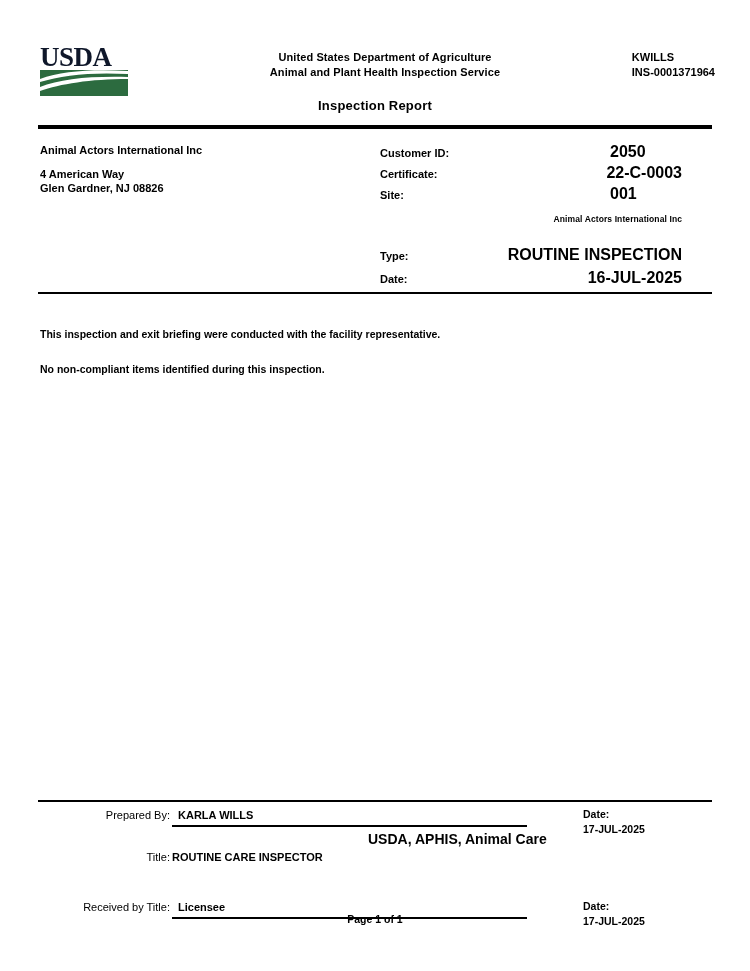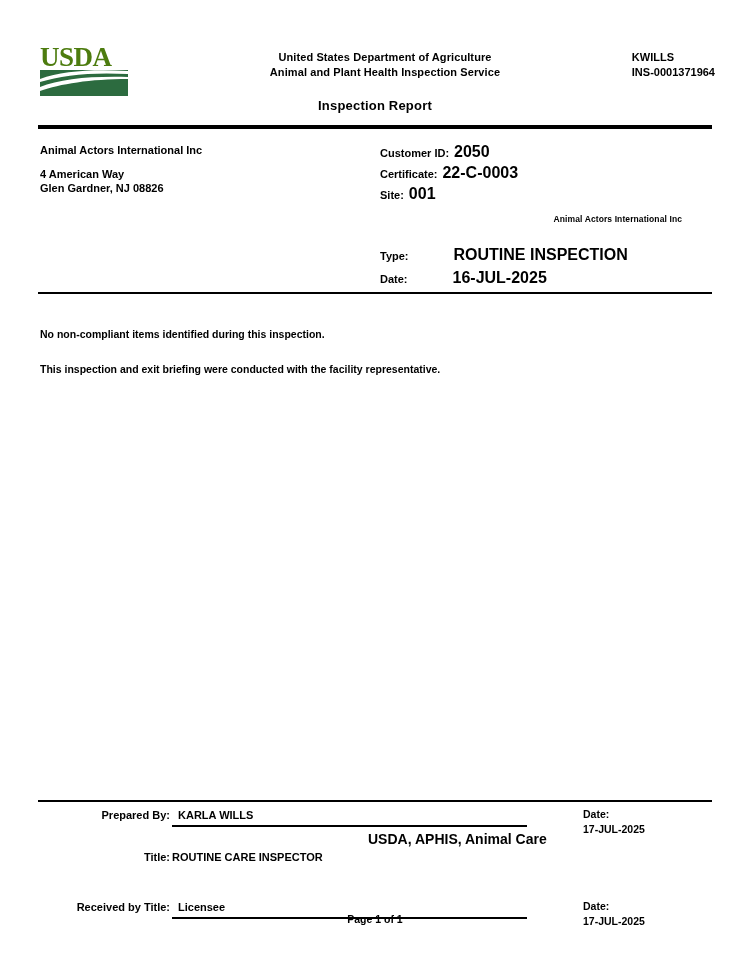--- a/index.html
+++ b/index.html
@@ -35,21 +35,21 @@
     left: 40px;
     top: 4px;
     width: 88px;
     height: 52px;
   }
   .logo-text {
     font-family: "Liberation Serif", serif;
     font-weight: bold;
     font-size: 27px;
     letter-spacing: -0.5px;
-    color: #4d7c0f;
+    color: #0f172a;
     line-height: 26px;
     display: block;
     height: 26px;
   }
   .logo-mark {
     position: relative;
     width: 88px;
     height: 26px;
     background: #2c6b3f;
     overflow: hidden;
@@ -122,21 +122,21 @@
   }
 
   .meta {
     position: absolute;
     left: 380px;
     top: 142px;
     width: 332px;
   }
   .meta-row {
     display: flex;
-    justify-content: flex-start;
+    justify-content: space-between;
     align-items: baseline;
     line-height: 19px;
     padding-right: 30px;
   }
   .meta-label {
     font-size: 11px;
     font-weight: bold;
     text-align: right;
   }
   .meta-value {
@@ -185,21 +185,21 @@
     top: 795px;
     width: 750px;
   }
   .sig-row {
     position: relative;
     height: 24px;
   }
   .sig-label {
     position: absolute;
     font-size: 11px;
-    font-weight: bold;
+    font-weight: normal;
     text-align: right;
   }
   .sig-value {
     position: absolute;
     font-size: 11px;
     font-weight: bold;
   }
   .sig-line {
     position: absolute;
     height: 2px;
@@ -288,22 +288,22 @@
     </div>
     <div class="meta-row">
       <span class="meta-label">Date:</span>
       <span class="meta-value wide">16-JUL-2025</span>
     </div>
   </div>
 
   <div class="rule rule-med" style="top:292px;"></div>
 
   <div class="body-text">
+    <p>This inspection and exit briefing were conducted with the facility representative.</p>
     <p>No non-compliant items identified during this inspection.</p>
-    <p>This inspection and exit briefing were conducted with the facility representative.</p>
   </div>
 
   <div class="rule rule-med" style="top:800px;"></div>
 
   <div class="footer">
 
     <div class="sig-row">
       <span class="sig-label" style="left:40px; top:14px; width:130px;">Prepared By:</span>
       <span class="sig-value" style="left:178px; top:14px;">KARLA WILLS</span>
       <span class="sig-line" style="left:172px; top:30px; width:355px;"></span>

